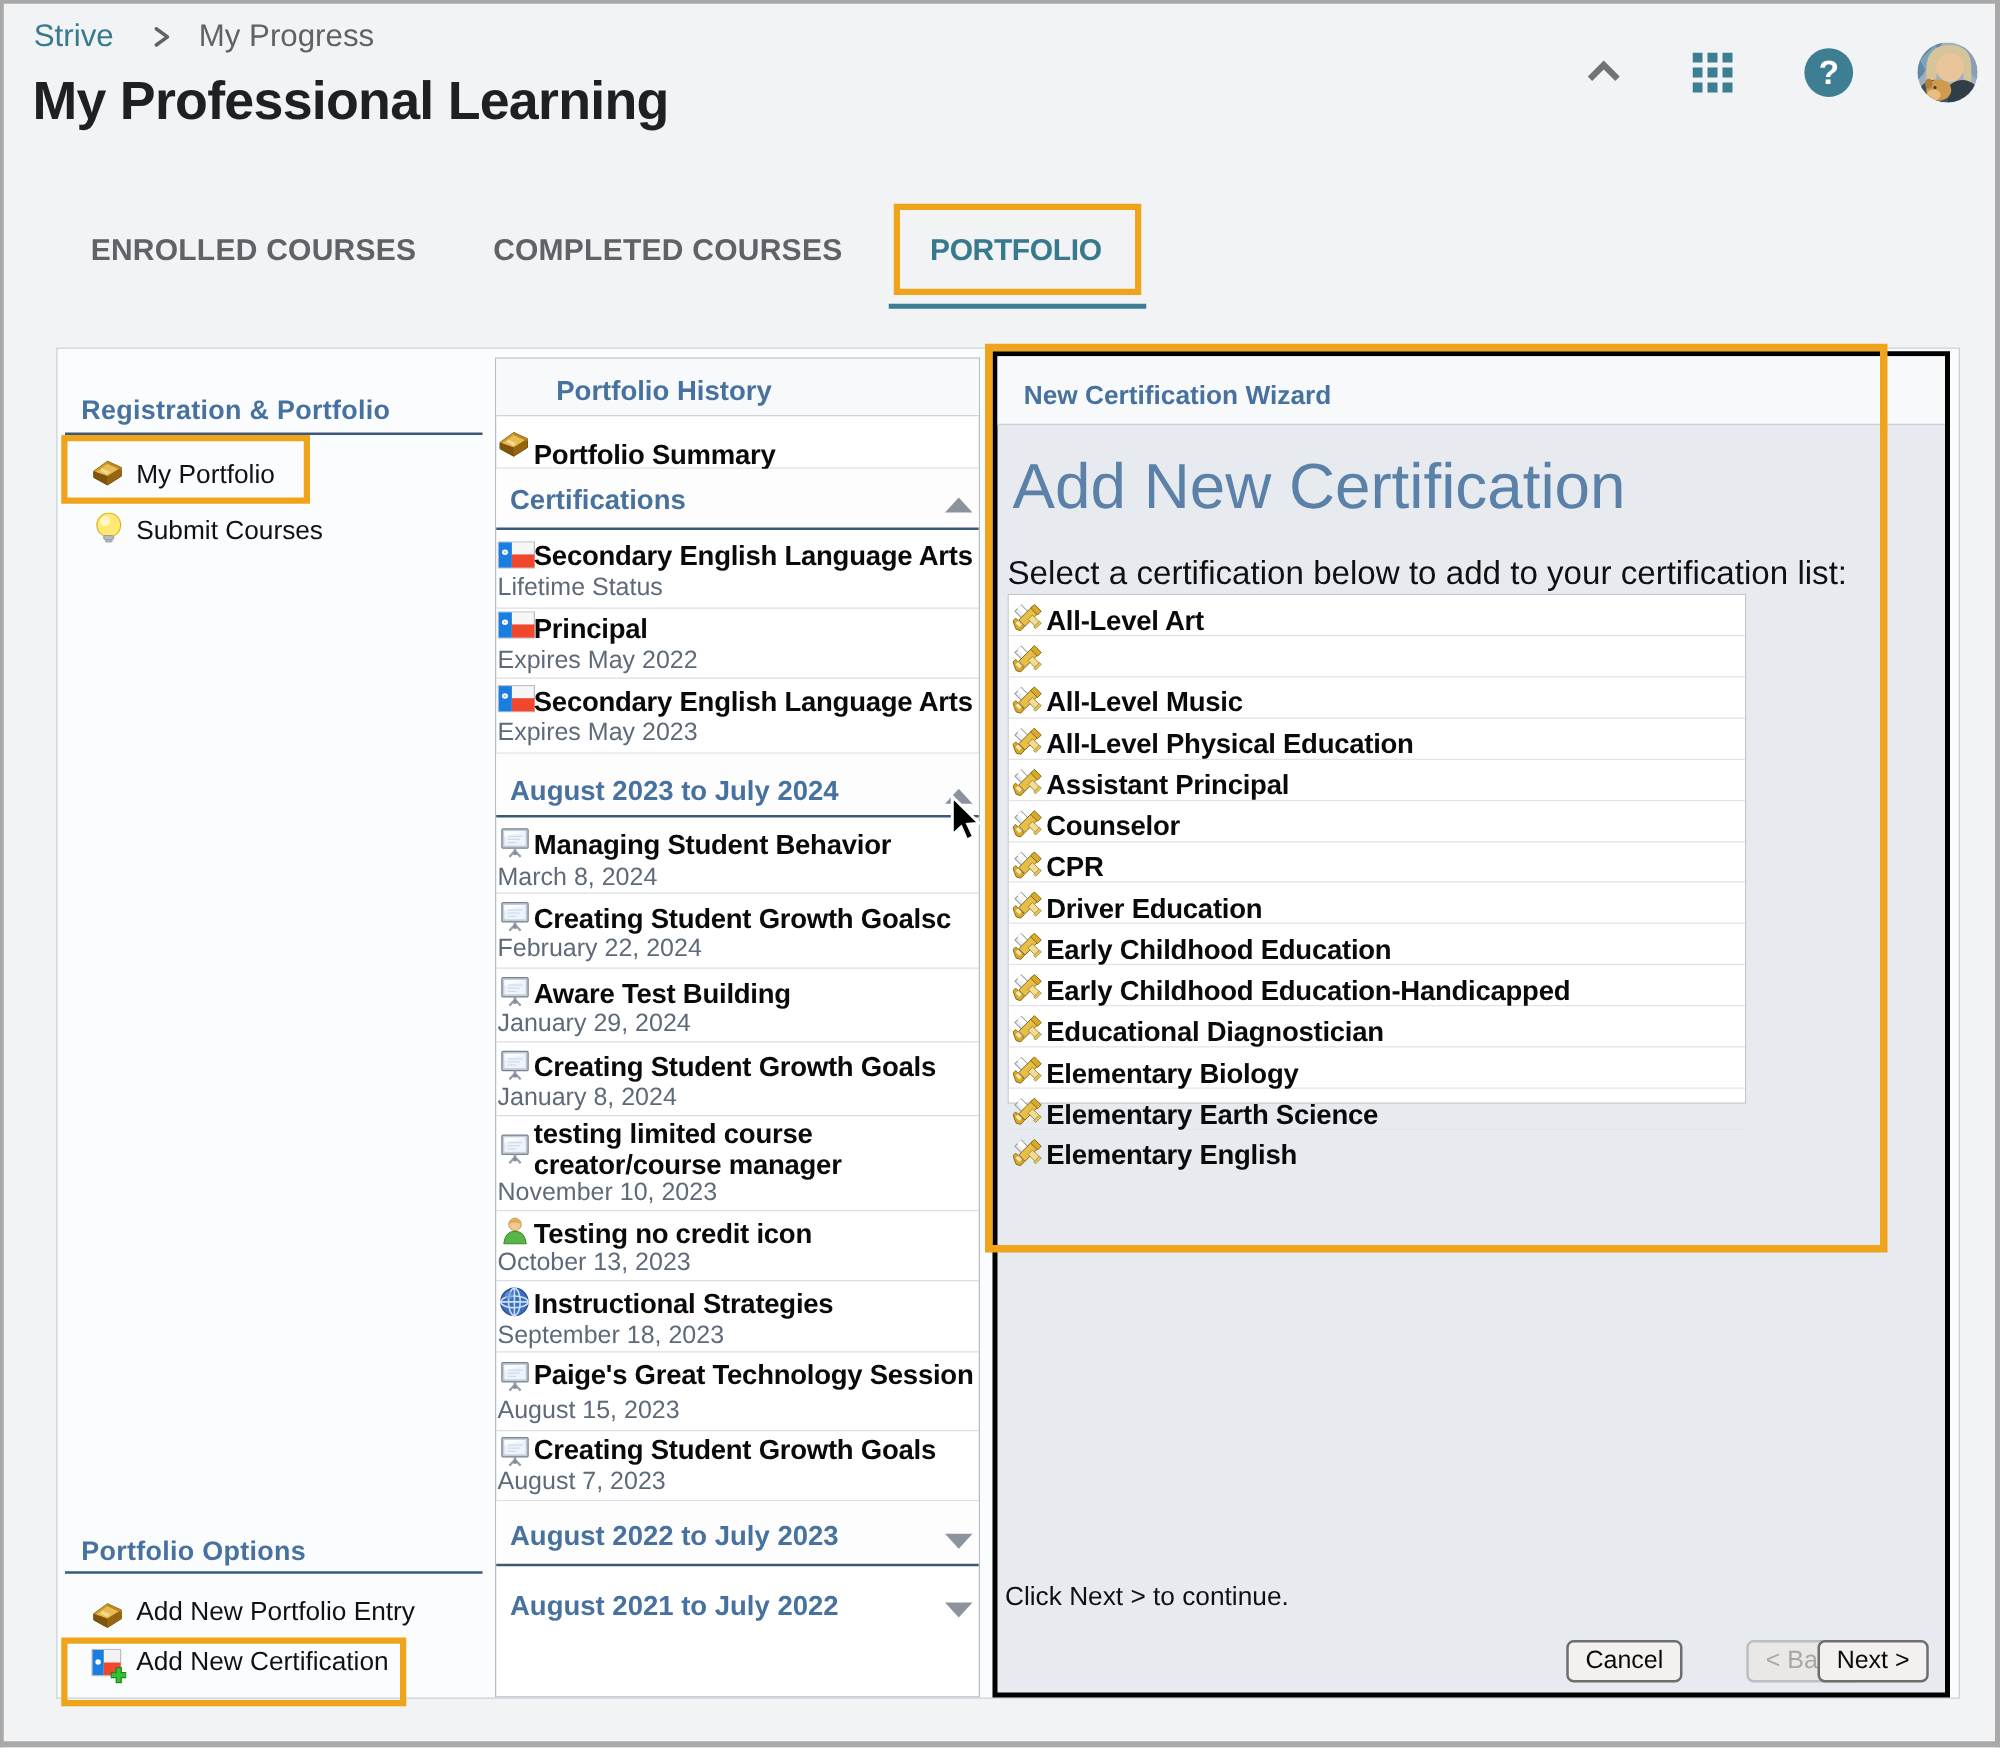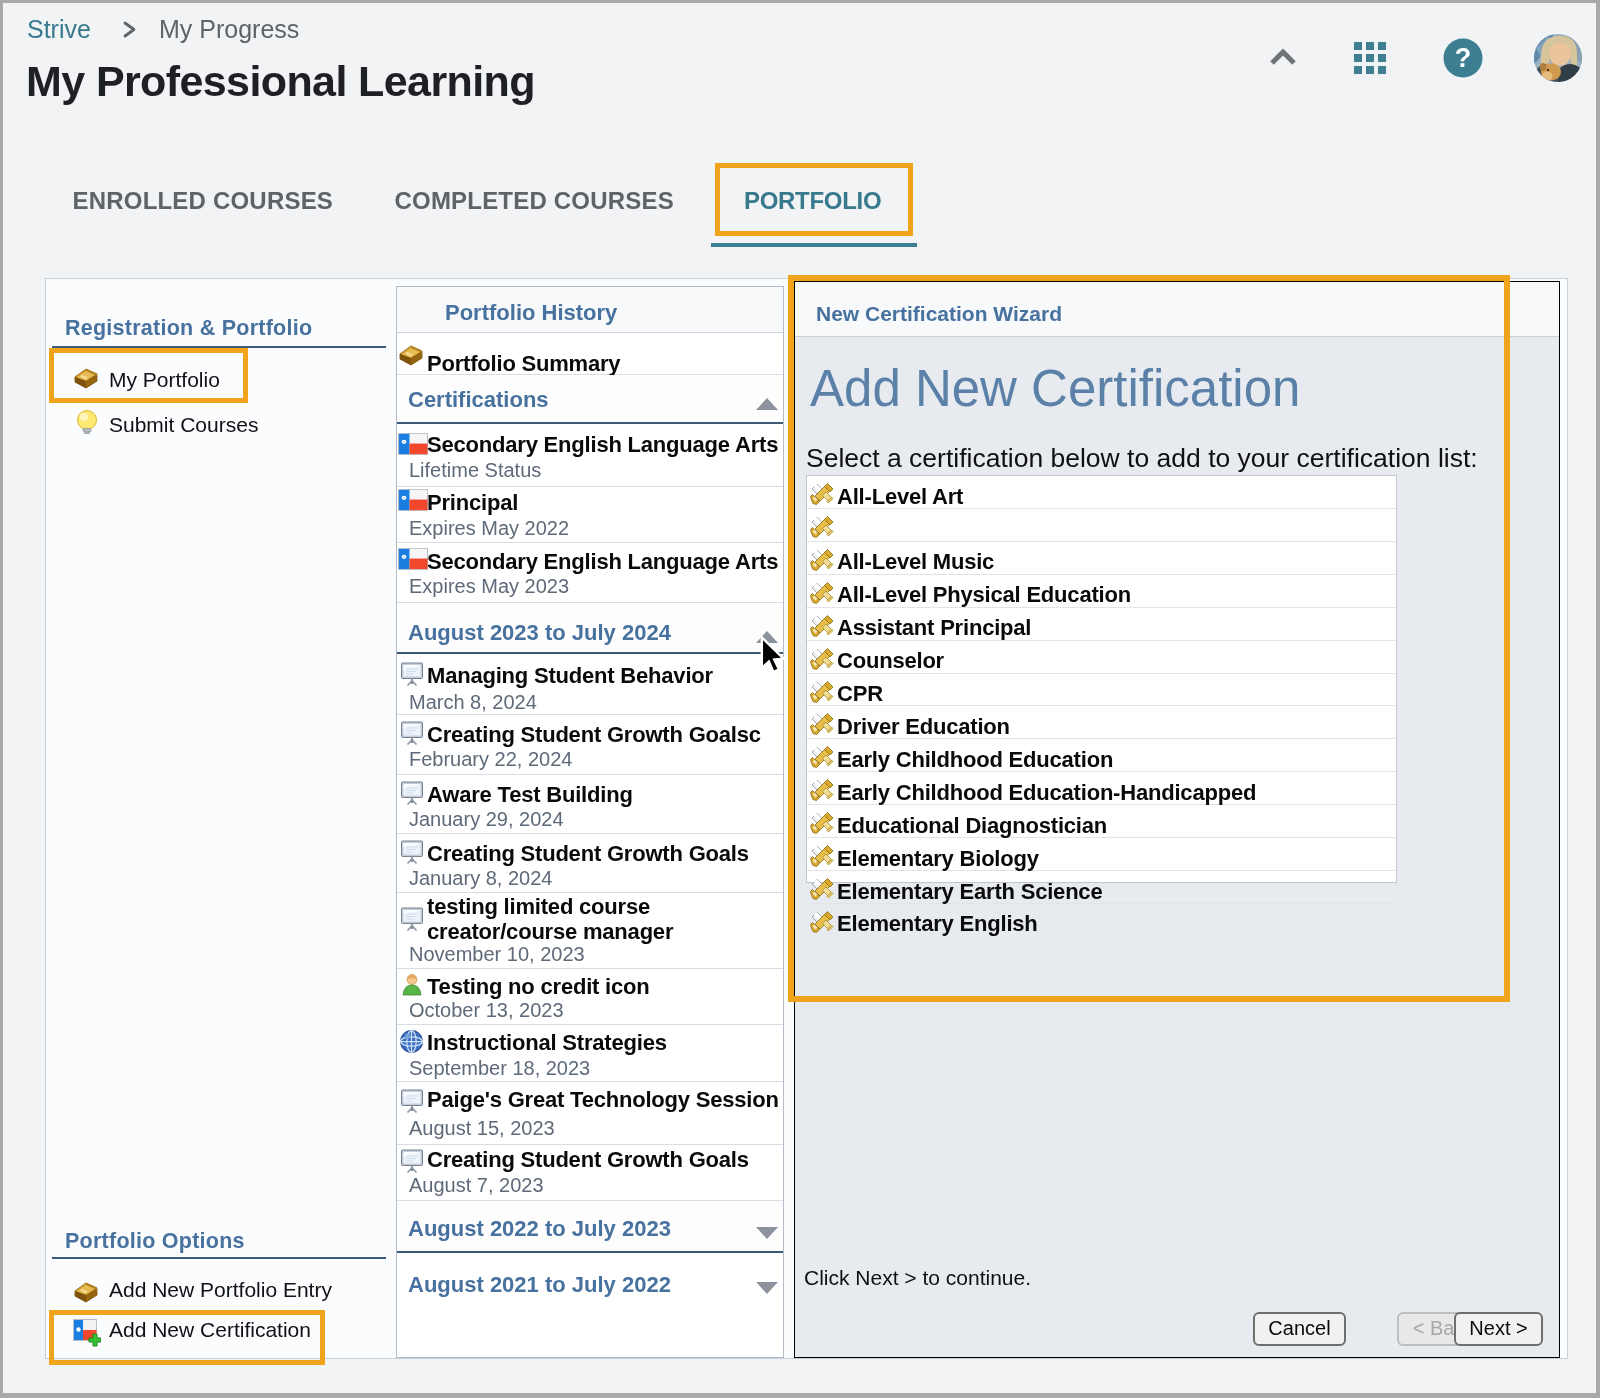--- a/index.html
+++ b/index.html
@@ -33,24 +33,24 @@
   .midbox { left:396px; top:286px; width:388px; height:1072px; background:#ffffff; border:1px solid #b3bcc8; }
   .mid-head { height:46px; background:#f7f9fb; border-bottom:1px solid #cdd3da; }
   .mid-head span { position:absolute; left:11px; top:13px; font-size:22px; font-weight:bold; color:#47719e;margin-left:37px; }
   .mrow { position:relative; border-bottom:1px solid #dadde2; }
   .msec { position:relative; border-bottom:2.5px solid #3a5a78; background:#fdfdfe; }
   .msec span { position:absolute; left:11px; bottom:9px; font-size:22px; font-weight:bold; color:#47719e; white-space:nowrap; }
   .msec .arr { position:absolute; right:5px; bottom:12px; width:0; height:0; }
   .arr-up { border-left:11px solid transparent; border-right:11px solid transparent; border-bottom:12px solid #8d939c; }
   .arr-dn { border-left:11px solid transparent; border-right:11px solid transparent; border-top:12px solid #8d939c; }
   .mtitle { font-size:22px; font-weight:bold; color:#0a0a0a; letter-spacing:-0.2px; line-height:25px; white-space:nowrap; }
-  .mdate  { font-size:20px; color:#5e6a79; white-space:nowrap;padding-left:11px; }
+  .mdate  { font-size:20px; color:#5e6a79; white-space:nowrap; }
 
   
-  .wizbox { left:794px; top:281px; width:766px; height:1077px; background:#e7ebf0; border:1px solid #000000; }
+  .wizbox { left:794px; top:281px; width:766px; height:1077px; background:#e7ebf0; border:4px solid #000000; }
   .wiz-head { height:55px; background:#f7f9fa; border-bottom:1px solid #c9cfd7; }
   .wiz-head span { position:absolute; left:21px; top:19.5px; font-size:21px; font-weight:bold; color:#47719e; }
   .wiz-h1 { left:810px; top:359px; font-size:51px; color:#5b81a8; letter-spacing:0px; }
   .wiz-sel { left:806px; top:443px; font-size:26.5px; color:#101010; }
   .wlist { left:806px; top:475px; width:591px; height:408px; background:#ffffff; border:1px solid #c3c7cd; }
   .wrow { position:relative; height:32.93px; border-bottom:1px solid #e3e4e7; }
   .wrow:last-child { border-bottom:none; }
   .wrow span { position:absolute; left:30px; top:7.5px; font-size:22px; font-weight:bold; color:#0a0a0a; letter-spacing:-0.2px; white-space:nowrap; }
   .wrow svg { position:absolute; left:3px; top:6px; }
   .wiz-click { left:804px; top:1265.5px; font-size:21px; color:#101010; }

